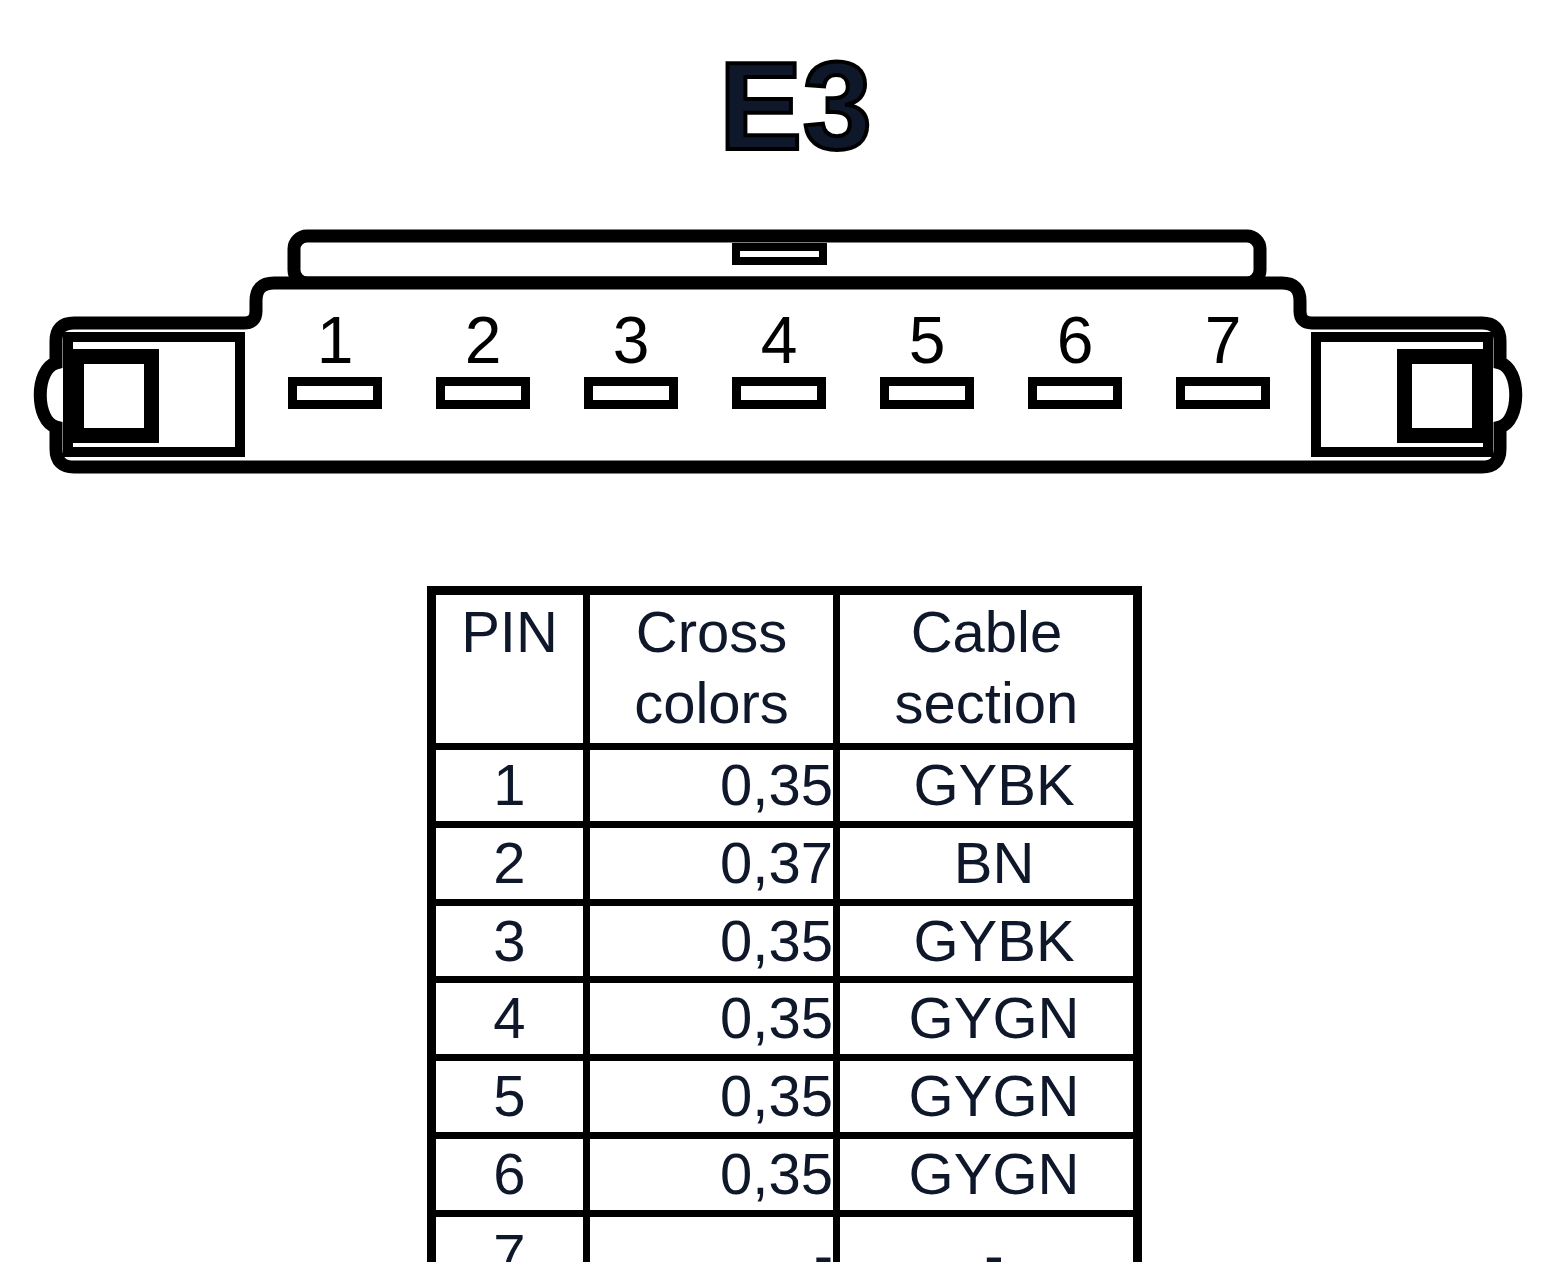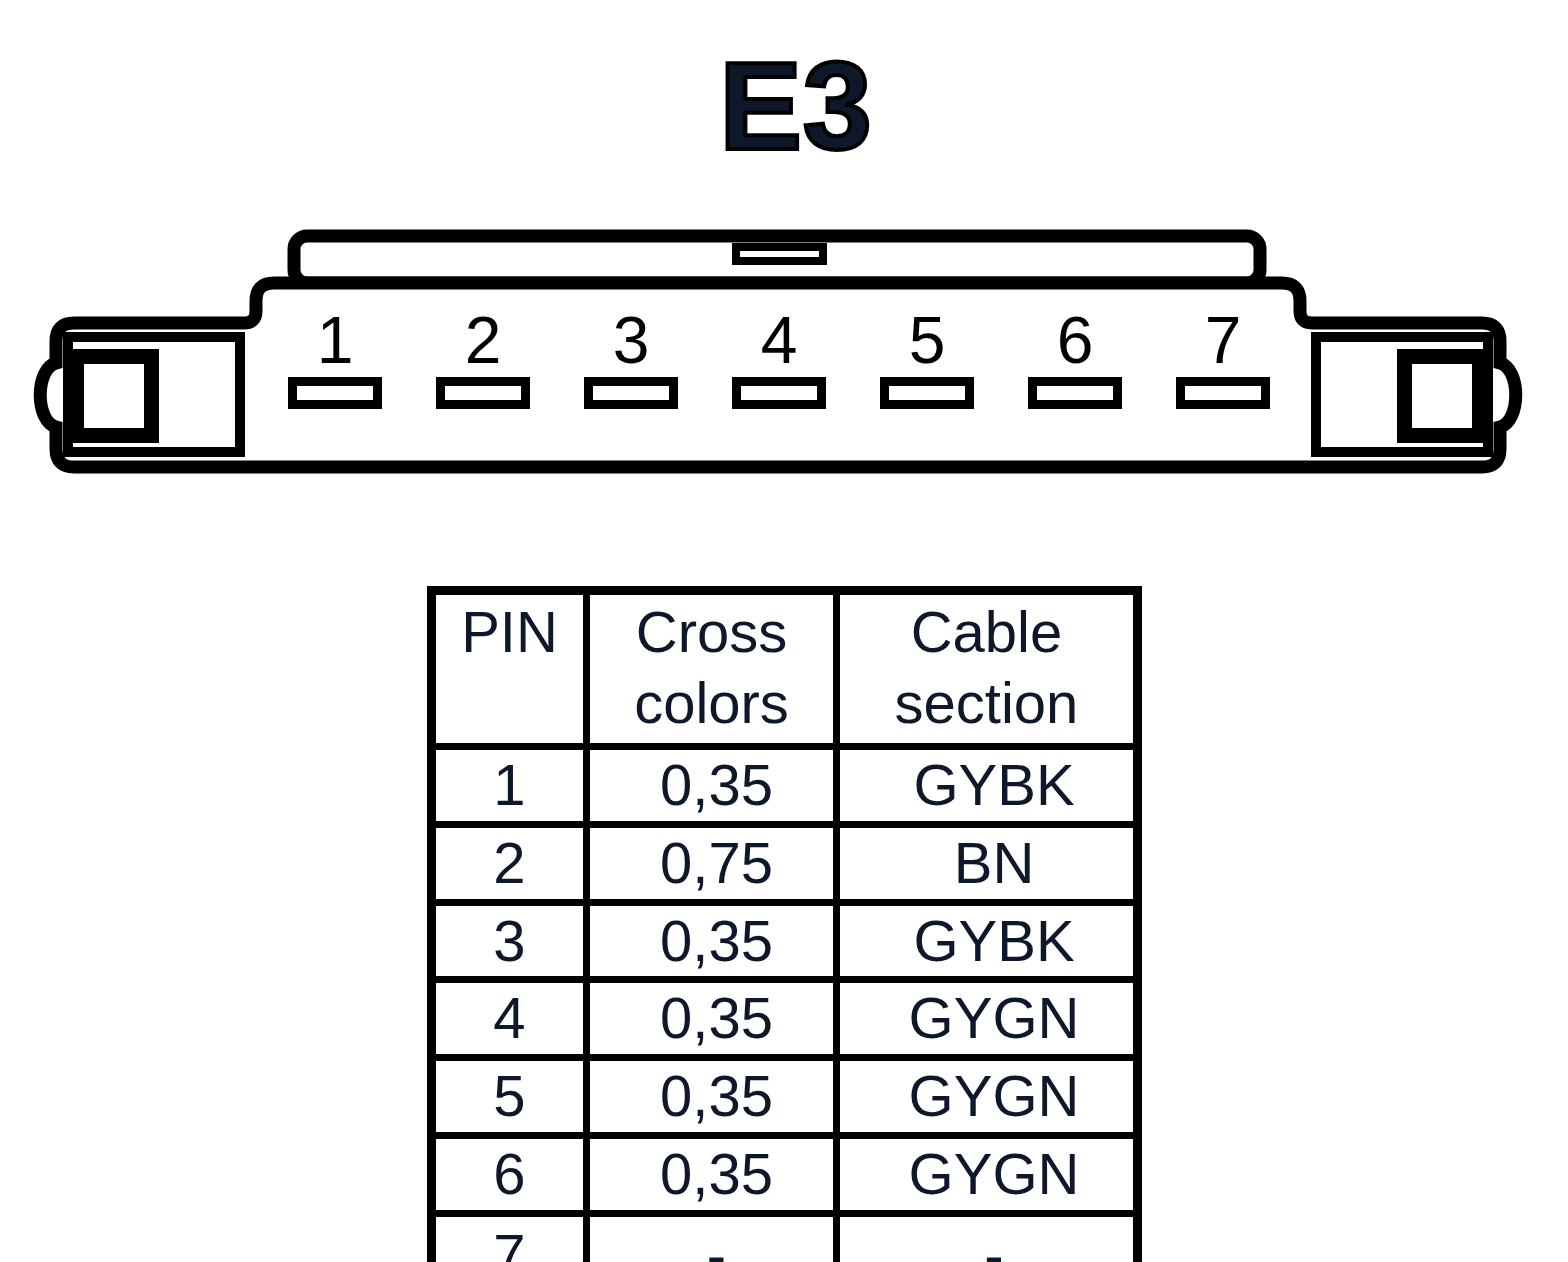--- a/index.html
+++ b/index.html
@@ -53,21 +53,21 @@
     border: 7px solid #000000;
     font-weight: 400;
     overflow: hidden;
   }
   .pin-table thead tr { height: 156px; }
   .pin-table th { vertical-align: top; padding: 2px 0 0 0; }
   .pin-table tbody tr { height: 71px; }
   .pin-table tbody tr.last-row { height: 85px; }
   .pin-table td { vertical-align: middle; padding: 0; }
   .pin-table td.c-pin   { text-align: center; }
-  .pin-table td.c-cross { text-align: center; padding-left: 10px; }
+  .pin-table td.c-cross { text-align: right; padding-left: 10px; }
   .pin-table td.c-cable { text-align: center; padding-left: 15px; }
 </style>
 </head>
 <body>
 
 <div class="page">
 
   <div class="title">E3</div>
 
   <svg class="connector-svg" width="1568" height="530" viewBox="0 0 1568 530" xmlns="http://www.w3.org/2000/svg">
@@ -144,21 +144,21 @@
       </tr>
     </thead>
     <tbody>
       <tr>
         <td class="c-pin">1</td>
         <td class="c-cross">0,35</td>
         <td class="c-cable">GYBK</td>
       </tr>
       <tr>
         <td class="c-pin">2</td>
-        <td class="c-cross">0,75</td>
+        <td class="c-cross">0,37</td>
         <td class="c-cable">BN</td>
       </tr>
       <tr>
         <td class="c-pin">3</td>
         <td class="c-cross">0,35</td>
         <td class="c-cable">GYBK</td>
       </tr>
       <tr>
         <td class="c-pin">4</td>
         <td class="c-cross">0,35</td>

